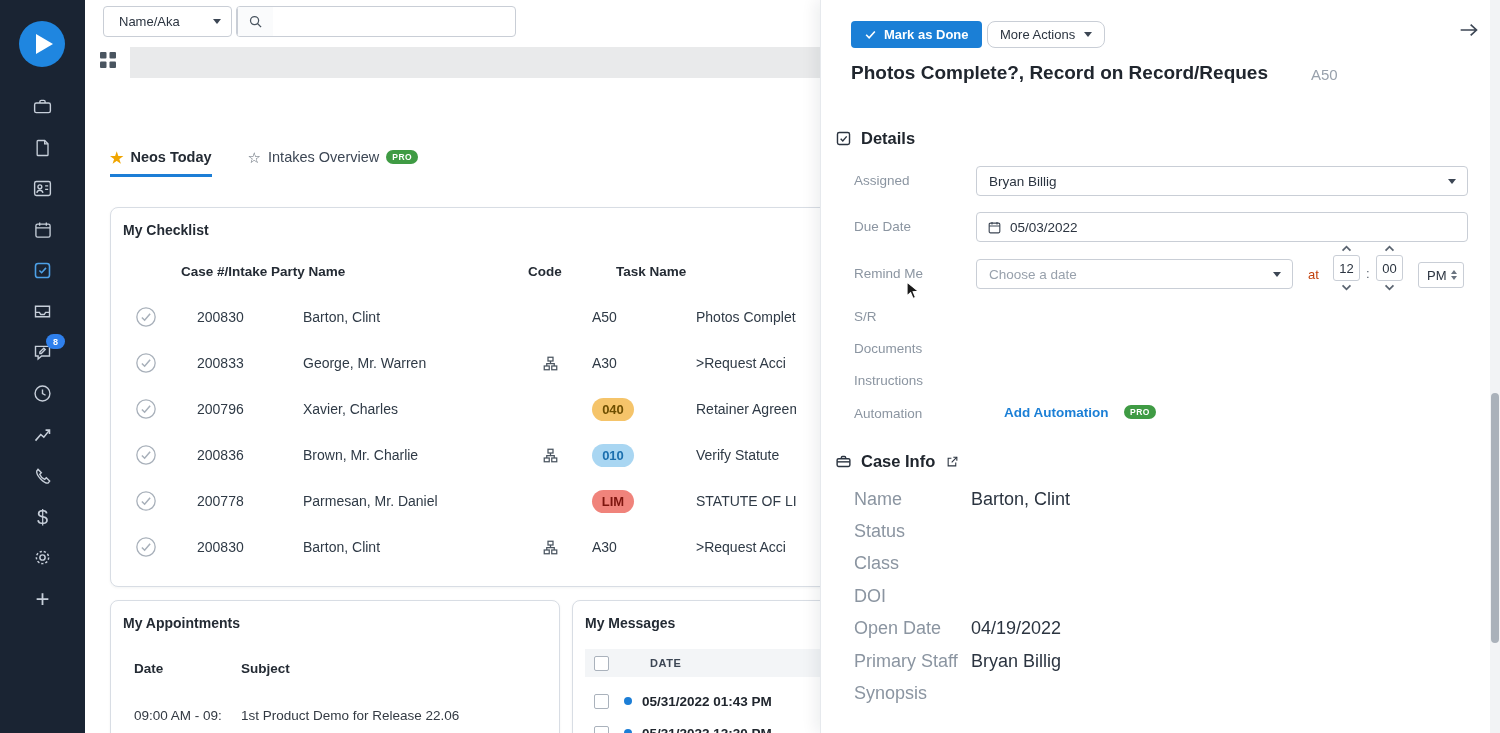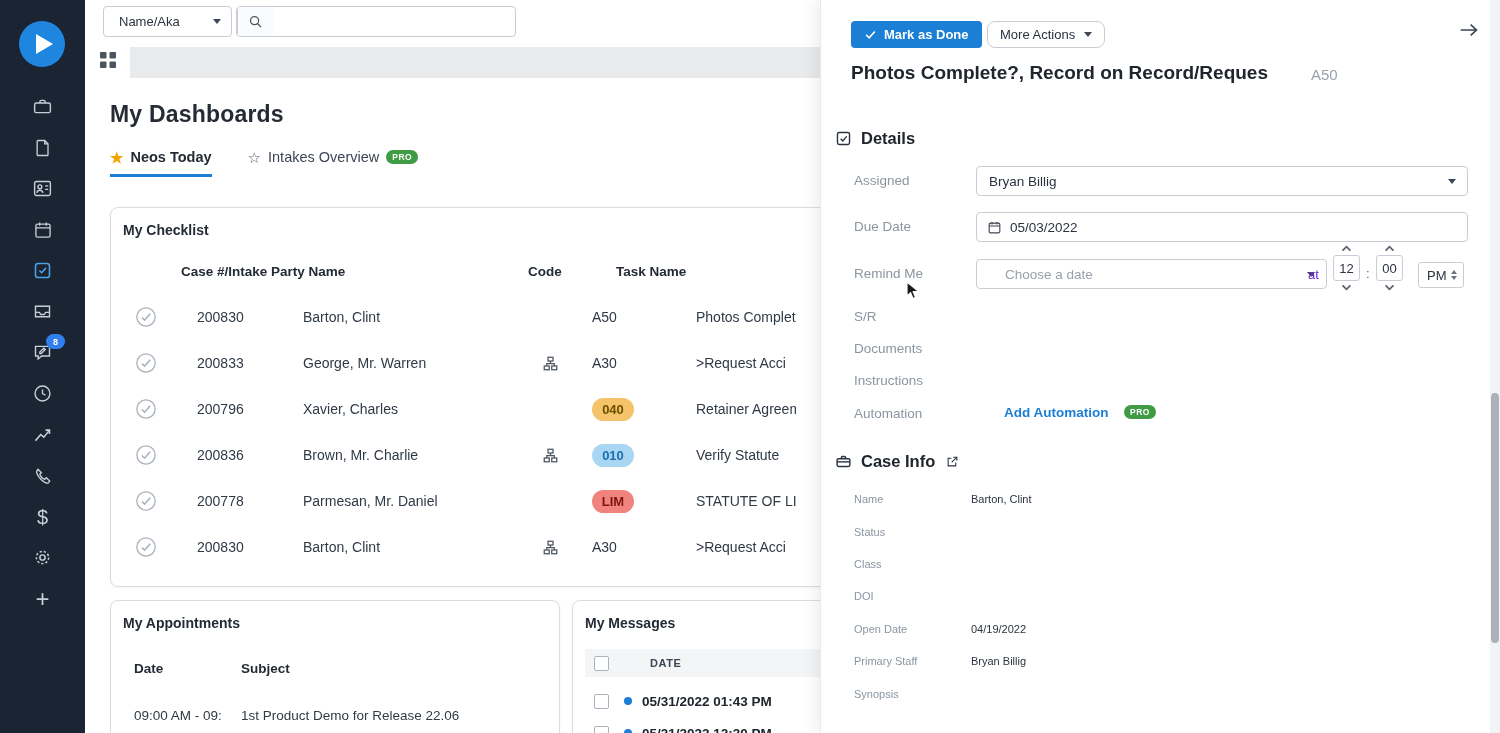--- a/index.html
+++ b/index.html
@@ -103,39 +103,39 @@
   .f-input{position:absolute;box-sizing:border-box;height:30px;border:1px solid #c9ced6;border-radius:4px;background:#fff;
     display:flex;align-items:center;font-size:13.5px;color:#2b3440;cursor:pointer;}
   .f-input .ph{color:#98a1ac;}
   .f-input .chev{margin-left:auto;margin-right:11px;}
   .row-assigned{top:166px;} .row-due{top:212px;} .row-remind{top:259px;}
   .lbl-assigned{top:173px;} .lbl-due{top:219px;} .lbl-remind{top:266px;}
   .lbl-sr{top:309px;} .lbl-docs{top:341px;} .lbl-instr{top:373px;} .lbl-auto{top:406px;}
   .inp-assigned,.inp-due{left:155px;width:492px;}
   .inp-assigned{padding-left:12px;}
   .inp-due{padding-left:10px;gap:8px;}
-  .inp-remind{left:155px;width:351px;padding-left:28px;}
-  .at-lbl{position:absolute;left:487px;top:267px;font-size:13px;color:#6d28d9;}
+  .inp-remind{left:155px;width:317px;padding-left:12px;}
+  .at-lbl{position:absolute;left:487px;top:267px;font-size:13px;color:#c2410c;}
   .spin-col{position:absolute;width:27px;display:flex;flex-direction:column;align-items:center;gap:3px;}
   .spin-hour{left:512px;top:245px;} .spin-min{left:555px;top:245px;}
   .spin-box{box-sizing:border-box;width:27px;height:26px;border:1px solid #c9ced6;border-radius:3px;background:#fff;
     display:flex;align-items:center;justify-content:center;font-size:13px;color:#2b3440;}
   .spin-arrow{cursor:pointer;display:flex;}
   .colon{position:absolute;left:545px;top:266px;font-size:13px;color:#5a6470;}
   .ampm{position:absolute;left:597px;top:262px;box-sizing:border-box;width:46px;height:26px;border:1px solid #c9ced6;border-radius:3px;
     display:flex;align-items:center;font-size:13px;color:#2b3440;padding:0 6px 0 8px;cursor:pointer;}
   .ampm .spins{margin-left:auto;display:flex;flex-direction:column;gap:2px;}
   .tri-up{width:0;height:0;border-left:3.5px solid transparent;border-right:3.5px solid transparent;border-bottom:4px solid #6a7480;}
   .tri-dn{width:0;height:0;border-left:3.5px solid transparent;border-right:3.5px solid transparent;border-top:4px solid #6a7480;}
 
   .auto-link{position:absolute;left:183px;top:405px;font-size:13.5px;font-weight:700;color:#1b7fd6;cursor:pointer;}
   .auto-pro{position:absolute;left:303px;top:405px;}
 
   .ci-rows{position:absolute;left:0;top:483px;width:100%;}
-  .ci-row{height:32.4px;display:flex;align-items:center;font-size:11px;}
+  .ci-row{height:32.4px;display:flex;align-items:center;font-size:18px;}
   .ci-label{width:150px;padding-left:33px;box-sizing:border-box;color:#8b95a1;}
   .ci-value{color:#2b3440;}
 
   
   .scrollbar{position:absolute;right:0;top:0;width:10px;height:733px;background:#f2f3f5;z-index:12;}
   .scroll-thumb{position:absolute;left:1px;width:8px;top:393px;height:250px;border-radius:4px;background:#aab1ba;cursor:pointer;}
 
   .cursor{position:absolute;left:905px;top:281px;z-index:20;pointer-events:none;}
 </style>
 </head>
@@ -244,21 +244,20 @@
     <div class="abs grid-icon">
       <svg width="16" height="16" viewBox="0 0 16 16" fill="#4a5560">
           <rect x="0" y="0" width="6.5" height="6.5" rx="1"></rect>
           <rect x="9.5" y="0" width="6.5" height="6.5" rx="1"></rect>
           <rect x="0" y="9.5" width="6.5" height="6.5" rx="1"></rect>
           <rect x="9.5" y="9.5" width="6.5" height="6.5" rx="1"></rect>
         </svg>
     </div>
     <div class="abs gray-bar"></div>
 
-    <h1 class="abs page-title" style="margin:0;">My Dashboards</h1>
 
     <div class="abs tabs">
       <div class="tab active">
         <span class="star filled">★</span>
         <span>Neos Today</span>
       </div>
       <div class="tab inactive">
         <span class="star outline">☆</span>
         <span>Intakes Overview</span>
         <span class="pro-badge">PRO</span>

